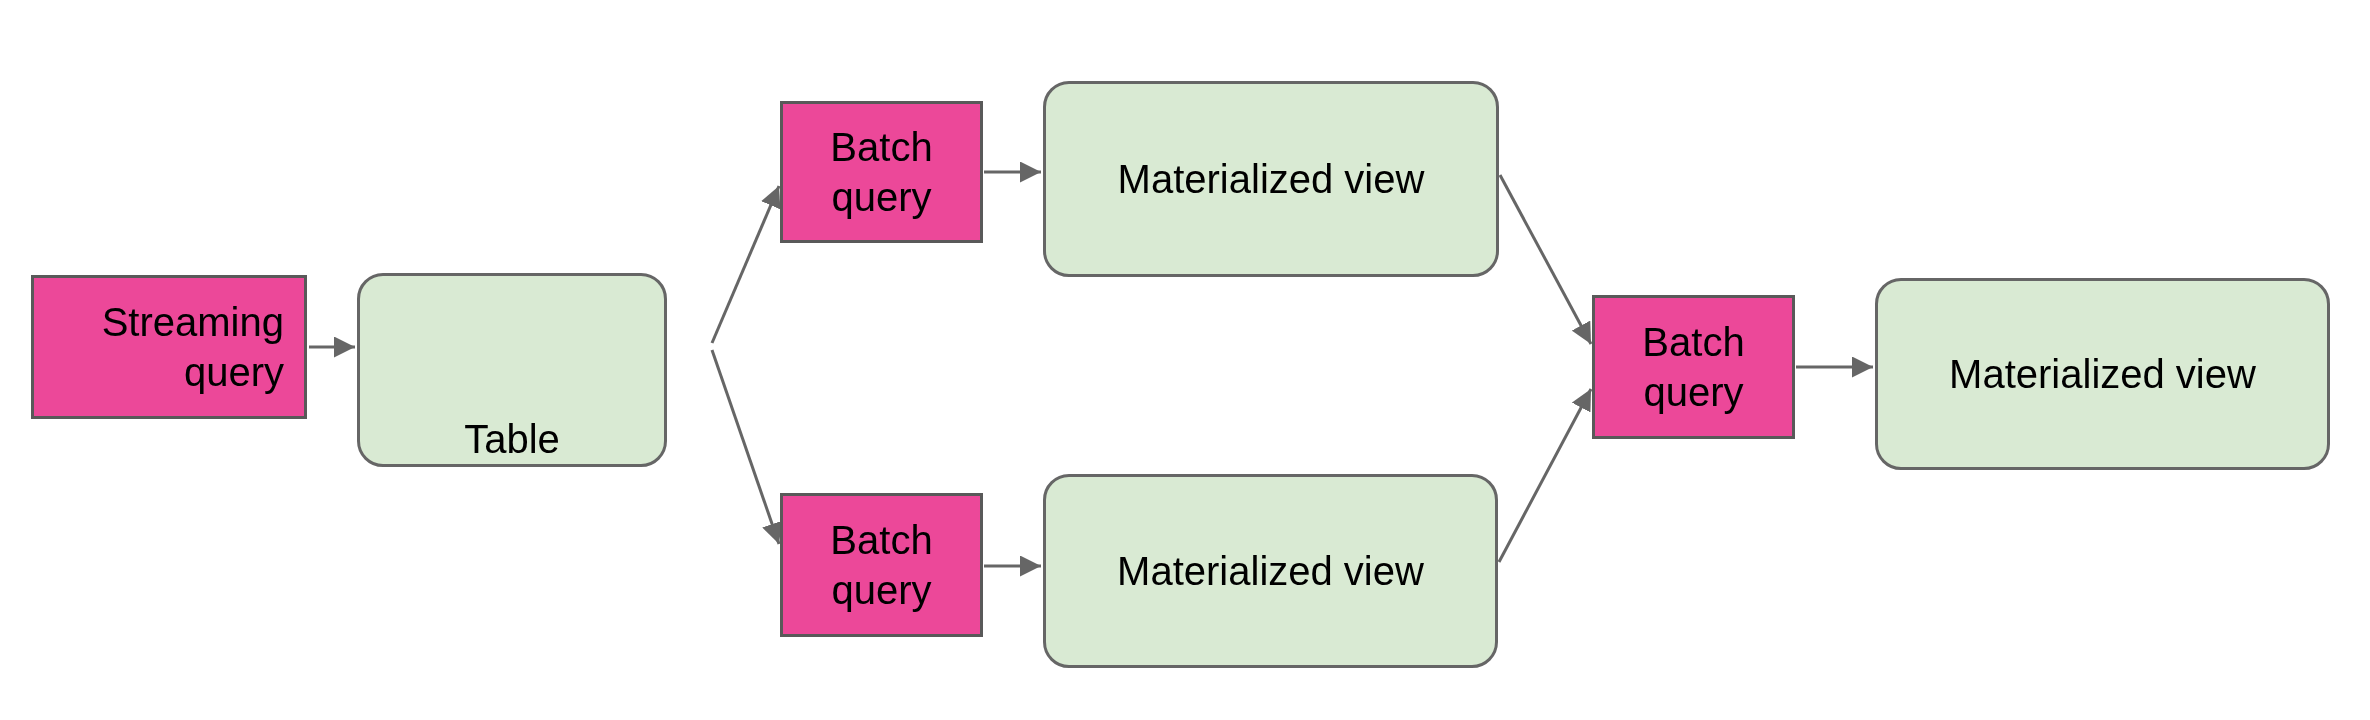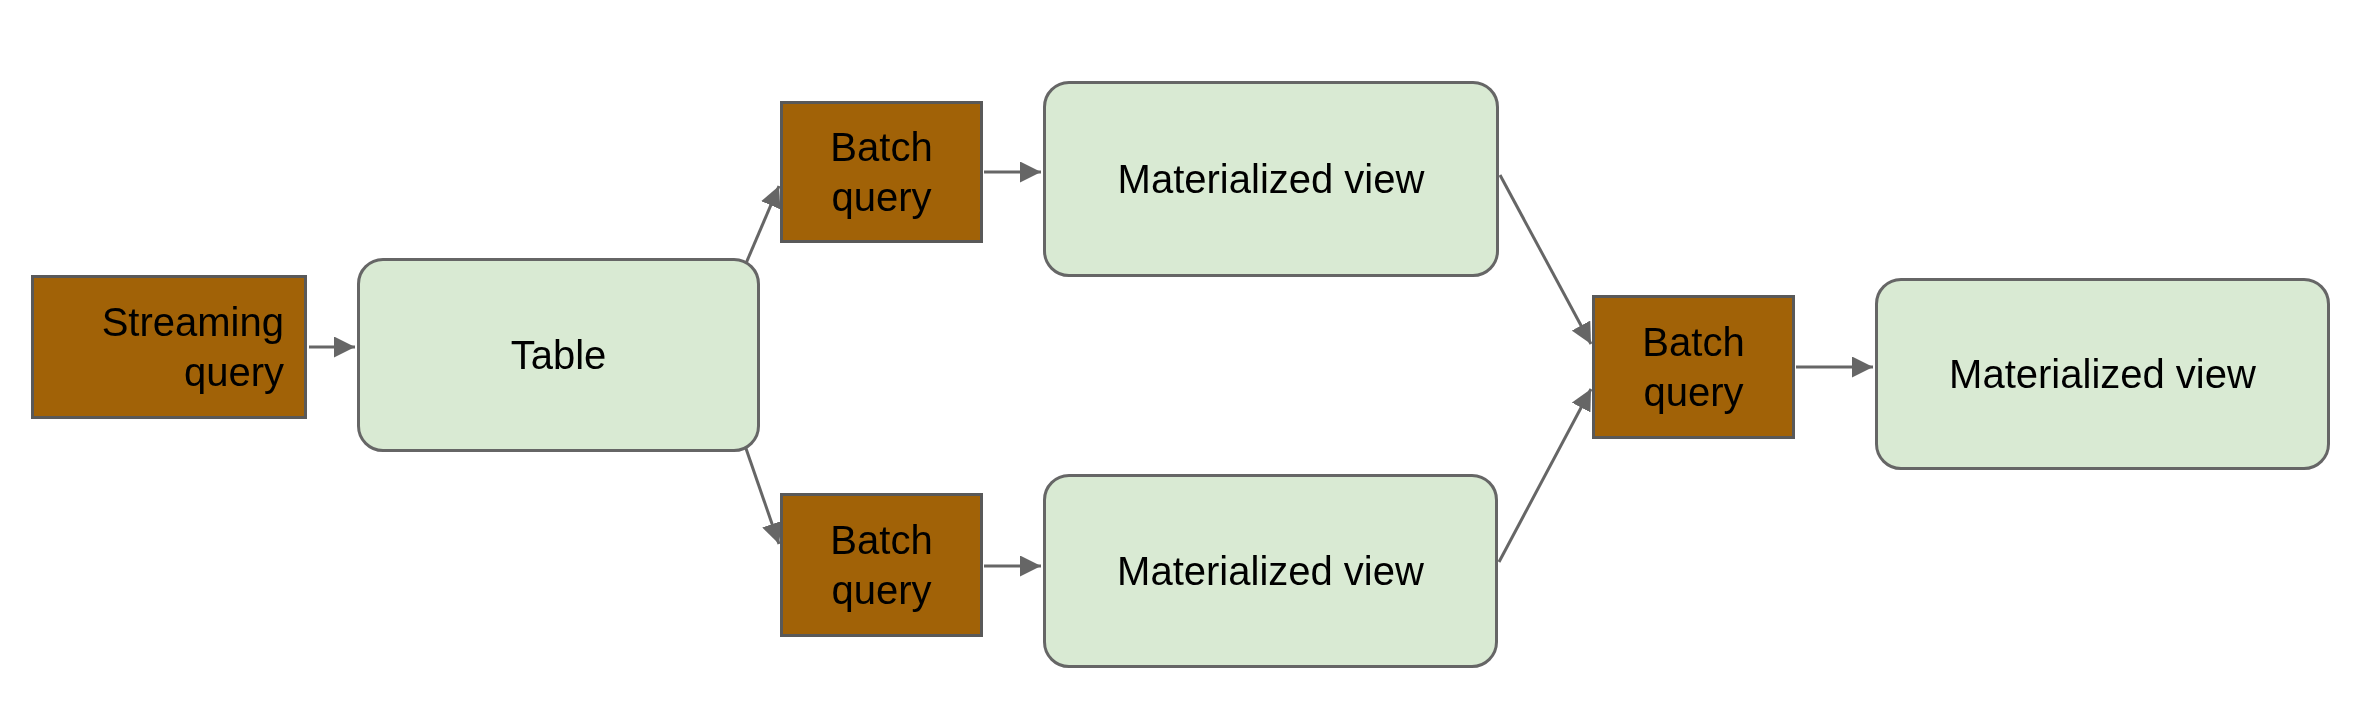--- a/index.html
+++ b/index.html
@@ -35,33 +35,33 @@
     justify-content: center;
     text-align: center;
     color: #000000;
     font-size: 40px;
     line-height: 50px;
   }
   .node span {
     display: block;
   }
   .query {
-    background: #a16207;
+    background: #ec4899;
     border: 3px solid #595959;
   }
   .entity {
     background: #d9ead3;
     border: 3px solid #666666;
     border-radius: 26px;
     margin-top: 7px;
   }
   
   .n-streaming      { left: 31px;   top: 275px; width: 276px; height: 144px; }
   .n-streaming span { max-width: 230px; text-align: right; }
-  .n-table          { left: 357px;  top: 251px; width: 403px; height: 194px; }
+  .n-table          { left: 357px;  top: 266px; width: 310px; height: 194px; align-items: flex-end; }
   .n-batch-top      { left: 780px;  top: 101px; width: 203px; height: 142px; }
   .n-batch-bottom   { left: 780px;  top: 493px; width: 203px; height: 144px; }
   .n-batch-right    { left: 1592px; top: 295px; width: 203px; height: 144px; }
   .n-batch-top span, .n-batch-bottom span, .n-batch-right span { max-width: 170px; }
   .n-mv-top         { left: 1043px; top: 74px;  width: 456px; height: 196px; }
   .n-mv-bottom      { left: 1043px; top: 467px; width: 455px; height: 194px; }
   .n-mv-right       { left: 1875px; top: 271px; width: 455px; height: 192px; }
 </style>
 </head>
 <body>

